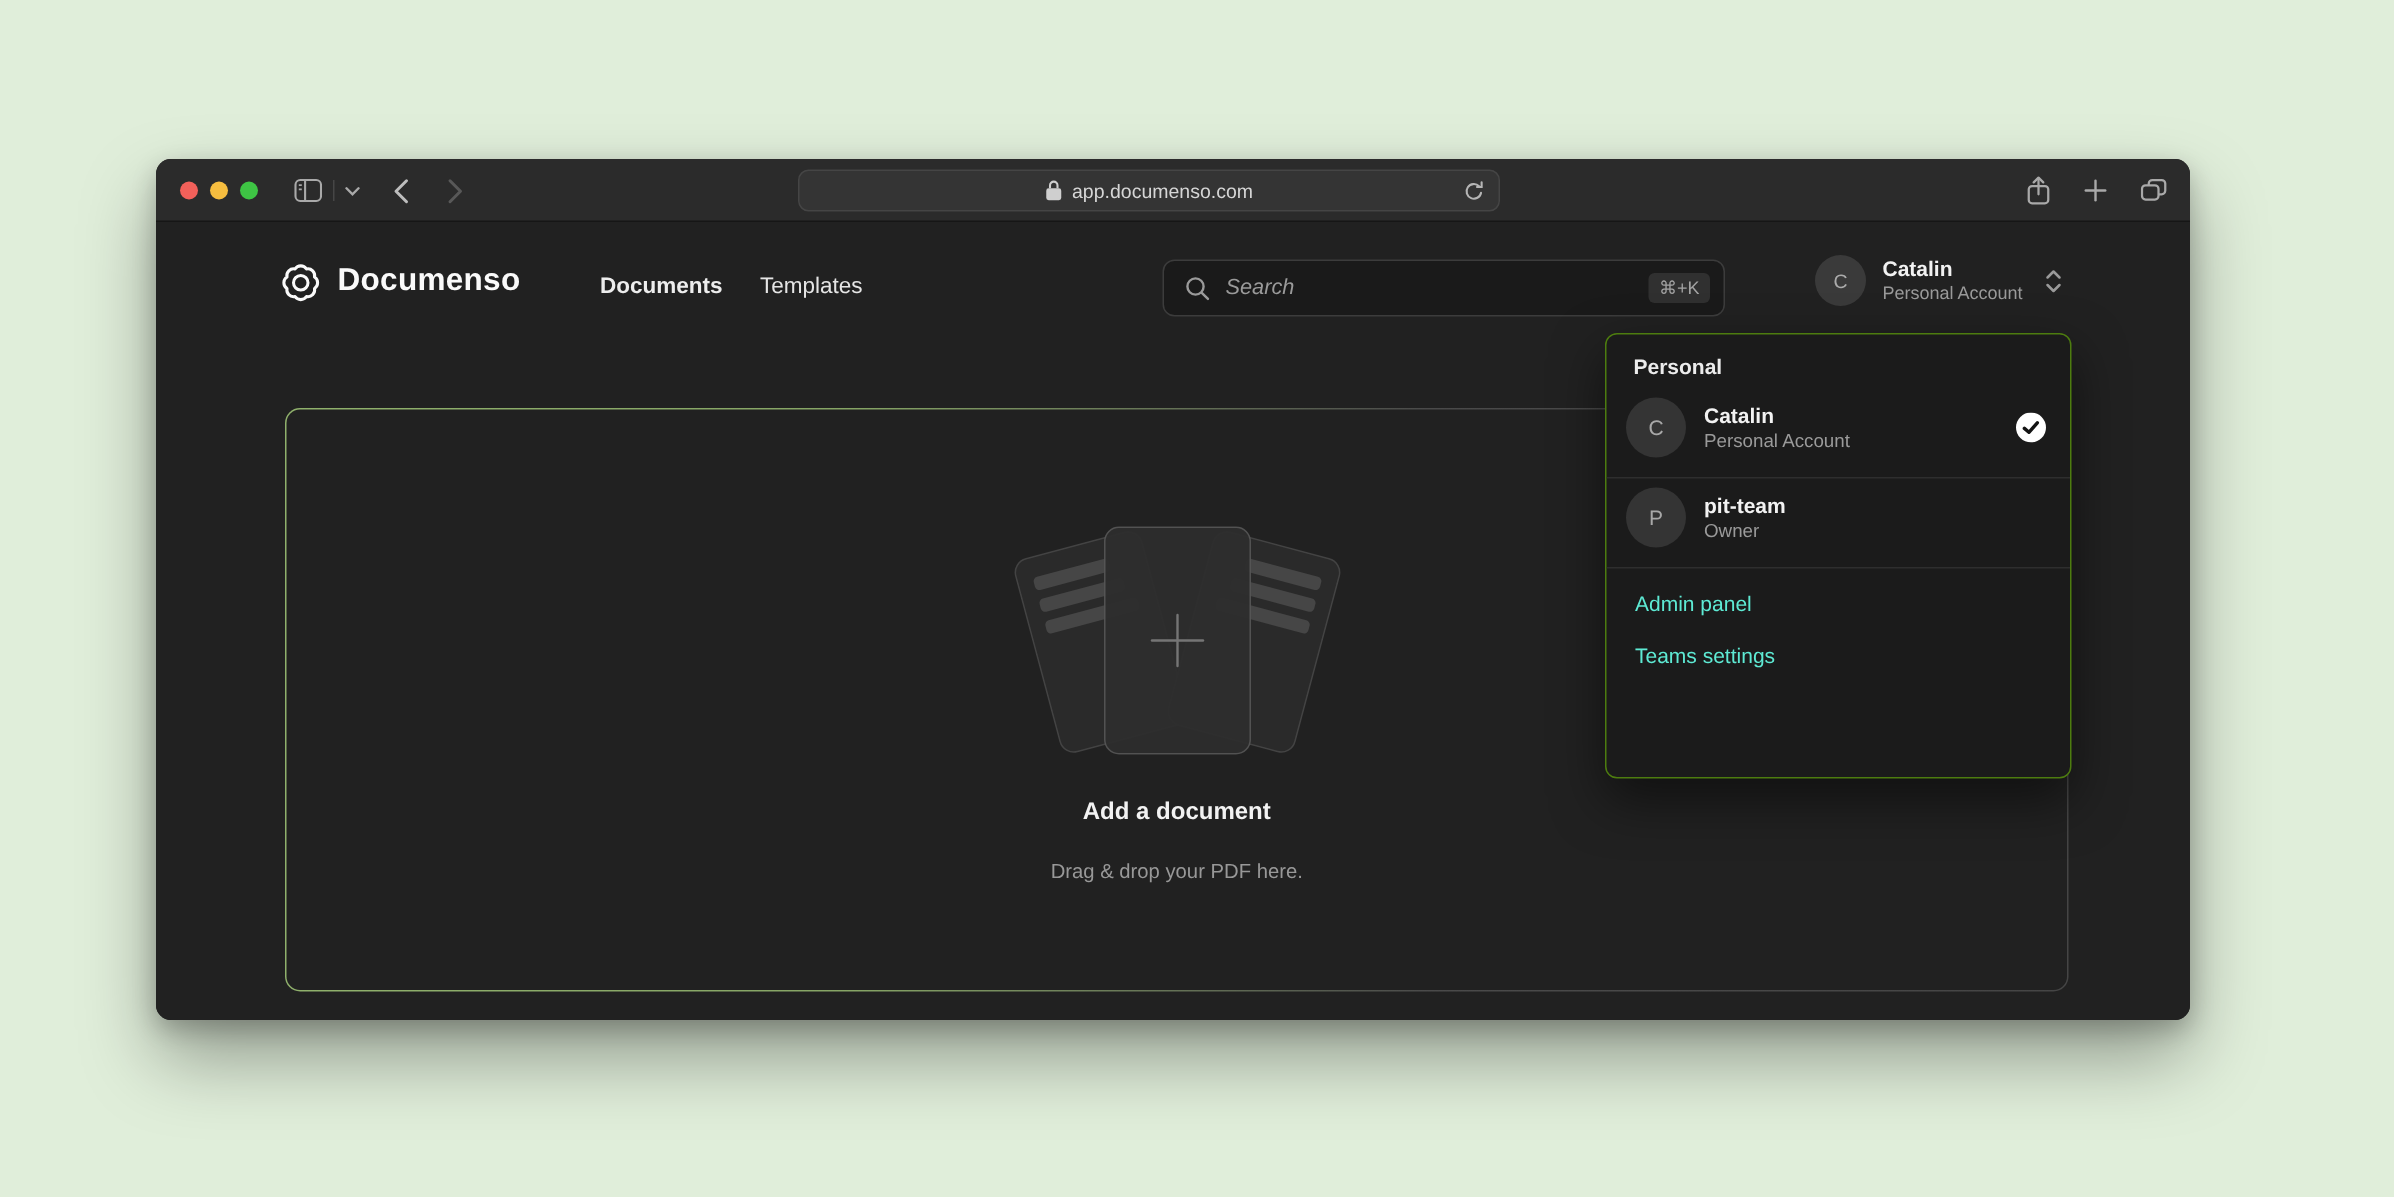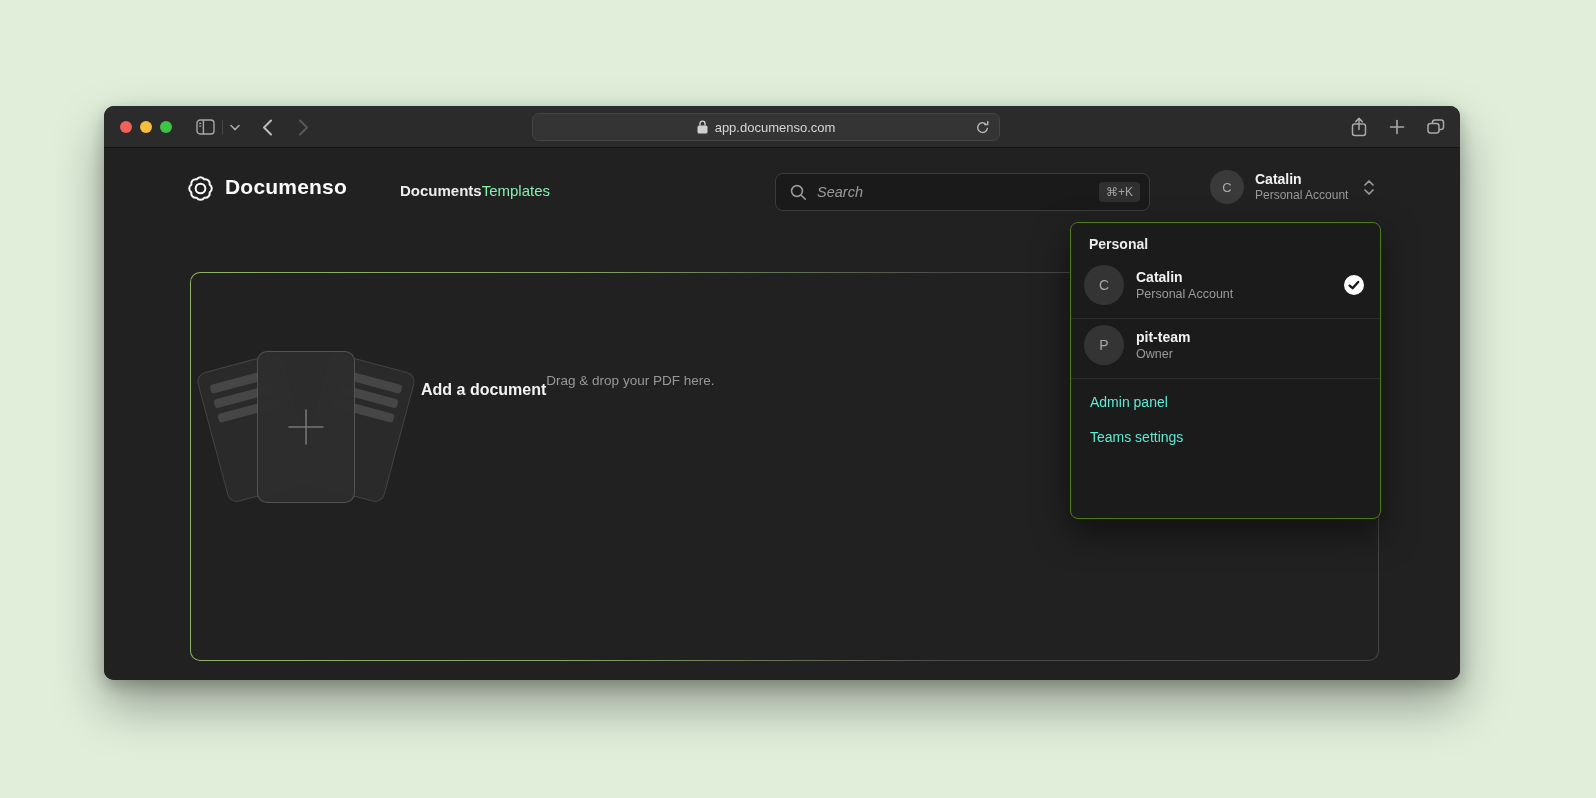--- a/index.html
+++ b/index.html
@@ -30,23 +30,23 @@
     background:#343434; border:1px solid #454545; border-radius:7px;
     display:flex; align-items:center; justify-content:center; cursor:text;margin-left:22px;
   }
   .urlbar .domain { color:#d6d6d6; font-size:13px; margin-left:7px; }
   .reload { position:absolute; right:9px; top:6px; color:#b5b5b5; }
   .chrome-right { position:absolute; right:15px; top:11px; display:flex; gap:22px; align-items:center; }
   
   .page { position:absolute; top:42px; left:0; right:0; bottom:0; background:#212121; }
   .brand { position:absolute; left:83px; top:27px; display:flex; gap:11px; cursor:pointer; }
   .brand-name { color:#fafafa; font-size:21px; font-weight:700; letter-spacing:.2px; }
-  .topnav { position:absolute; left:296px; top:34px; display:flex; font-size:15px; }
+  .topnav { position:absolute; left:296px; top:34px; display:flex; gap:25px; font-size:15px; }
   .topnav .active { color:#ededed; font-weight:600; cursor:pointer; }
-  .topnav .muted  { color:#86efac; font-weight:500; cursor:pointer; }
+  .topnav .muted  { color:#e5e5e5; font-weight:500; cursor:pointer; }
   .search {
     position:absolute; left:671px; top:25px; width:375px; height:38px;
     background:#1a1a1a; border:1px solid #3c3c3c; border-radius:8px;
     display:flex; align-items:center; padding:0 9px 0 14px;
   }
   .search input {
     flex:1; background:transparent; border:none; outline:none;
     color:#e5e5e5; font-size:14.5px; margin-left:10px;
     font-family:"Liberation Sans","DejaVu Sans",sans-serif;
     font-style:italic;
@@ -59,21 +59,21 @@
   .acct-name { color:#f2f2f2; font-size:14px; font-weight:700; line-height:17px; }
   .acct-sub  { color:#9a9a9a; font-size:12px; line-height:15px; }
   
   .dropzone {
     position:absolute; left:86px; top:124px; width:1189px; height:389px;
     border-radius:10px; padding:1px;
     background:linear-gradient(to right,#90b16c 0%,#86a465 32%,#4a4a4a 64%,#454545 100%);
   }
   .dropzone-inner {
     width:100%; height:100%; border-radius:9px; background:#212121;
-    display:flex; flex-direction:row; padding-top:78px;
+    display:flex; flex-direction:column; align-items:center; padding-top:78px;
   }
   .stack { position:relative; width:230px; height:152px; }
   .card { position:absolute; border-radius:10px; border:1px solid rgba(255,255,255,.12); background:#2a2a2a; }
   .card.side { width:88px; height:134px; top:10px; padding:13px 10px 0; }
   .card.left  { left:20px;  transform:rotate(-15deg); }
   .card.right { right:20px; transform:rotate(15deg); }
   .card.right .bar { margin-left:auto; }
   .bar { height:9px; border-radius:3px; background:#464646; margin-bottom:6px; }
   .bar.b1 { width:52px; } .bar.b2 { width:58px; } .bar.b3 { width:64px; }
   .card.center {

